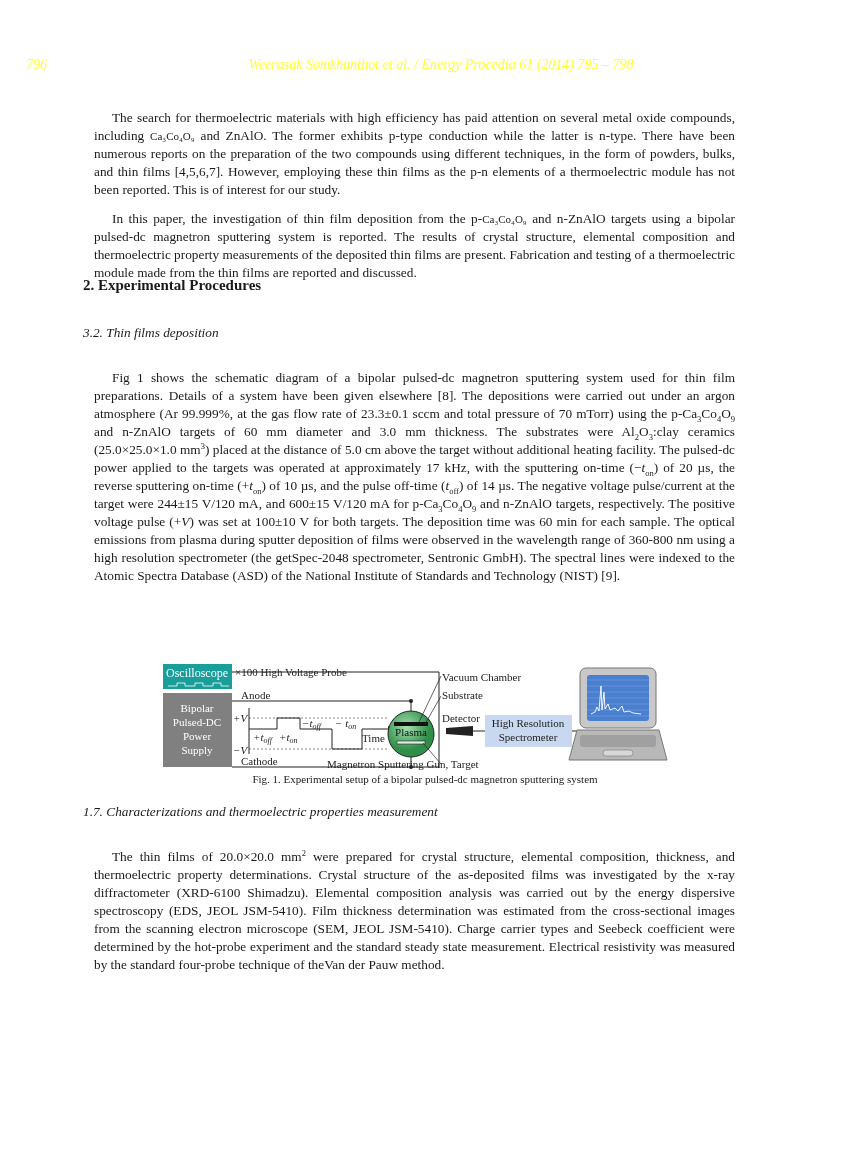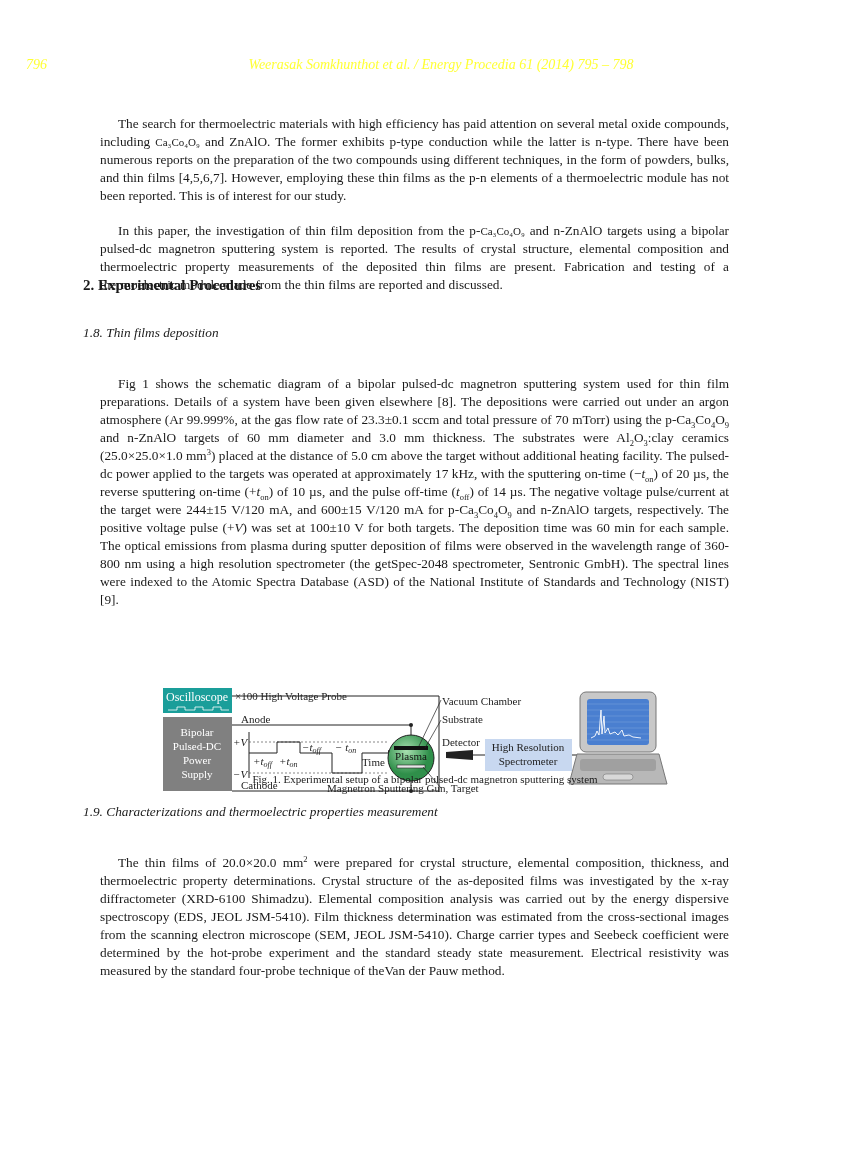--- a/index.html
+++ b/index.html
@@ -3,46 +3,46 @@
 <meta charset="utf-8">
 <style>
   html, body { margin: 0; padding: 0; background: #ffffff; }
   body { width: 846px; height: 1155px; position: relative; overflow: hidden;
          font-family: "Liberation Serif", serif; color: #1a1a1a; }
   .header { position: absolute; top: 57px; left: 0; width: 846px; height: 16px;
             font-style: italic; font-size: 14px; color: #ffff33; }
   .header .pg { position: absolute; left: 26px; }
   .header .run { position: absolute; left: 8px; width: 846px; text-align: center; padding-left: 20px; box-sizing: border-box; }
   .col { position: absolute; left: 83px; width: 663px; }
-  p.body { margin: 17px; font-size: 13.3px; line-height: 18px; text-align: justify; text-indent: 18px; }
+  p.body { margin: 11px; font-size: 13.3px; line-height: 18px; text-align: justify; text-indent: 18px; }
   .sm { font-size: 11px; }
   sub, sup { font-size: 8.5px; line-height: 0; }
   h2.sec { margin: 0; font-size: 15px; font-weight: bold; line-height: 18px; }
   h3.sub { margin: 0; font-size: 13.3px; font-style: italic; font-weight: normal; line-height: 18px; }
-  .fig { position: absolute; left: 163px; top: 688px; width: 540px; height: 108px; }
+  .fig { position: absolute; left: 163px; top: 664px; width: 540px; height: 108px; }
   .caption { position: absolute; left: 0; width: 846px; top: 773px; text-align: center; font-size: 11px; padding-left: 4px; box-sizing: border-box; }
 </style>
 </head>
 <body>
 
 <div class="header">
   <span class="pg">796</span>
   <span class="run">Weerasak Somkhunthot et al. / Energy Procedia 61 (2014) 795 – 798</span>
 </div>
 
 <div class="col" style="top:98px">
   <p class="body"><span>The search for thermoelectric materials with high efficiency has paid attention on several metal oxide compounds, including </span><span class="sm">Ca₃Co₄O₉</span><span> and ZnAlO. The former exhibits p-type conduction while the latter is n-type. There have been numerous reports on the preparation of the two compounds using different techniques, in the form of powders, bulks, and thin films [4,5,6,7]. However, employing these thin films as the p-n elements of a thermoelectric module has not been reported. This is of interest for our study.</span></p>
   <p class="body"><span>In this paper, the investigation of thin film deposition from the p-</span><span class="sm">Ca₃Co₄O₉</span><span> and n-ZnAlO targets using a bipolar pulsed-dc magnetron sputtering system is reported. The results of crystal structure, elemental composition and thermoelectric property measurements of the deposited thin films are present. Fabrication and testing of a thermoelectric module made from the thin films are reported and discussed.</span></p>
 </div>
 
 <div class="col" style="top:276px">
   <h2 class="sec">2. Experimental Procedures</h2>
   <div style="height:14px"></div>
   <div style="height:16px"></div>
-  <h3 class="sub">1.8. Thin films deposition</h3>
+  <h3 class="sub">3.2. Thin films deposition</h3>
   <div style="height:16px"></div>
   <p class="body"><span>Fig 1 shows the schematic diagram of a bipolar pulsed-dc magnetron sputtering system used for thin film preparations. Details of a system have been given elsewhere [8]. The depositions were carried out under an argon atmosphere (Ar 99.999%, at the gas flow rate of 23.3±0.1 sccm and total pressure of 70 mTorr) using the p-Ca</span><sub>3</sub>Co<sub>4</sub>O<sub>9</sub><span> and n-ZnAlO targets of 60 mm diameter and 3.0 mm thickness. The substrates were Al</span><sub>2</sub>O<sub>3</sub><span>:clay ceramics (25.0×25.0×1.0 mm</span><sup>3</sup><span>) placed at the distance of 5.0 cm above the target without additional heating facility. The pulsed-dc power applied to the targets was operated at approximately 17 kHz, with the sputtering on-time (−</span><i>t</i><sub>on</sub><span>) of 20 µs, the reverse sputtering on-time (+</span><i>t</i><sub>on</sub><span>) of 10 µs, and the pulse off-time (</span><i>t</i><sub>off</sub><span>) of 14 µs. The negative voltage pulse/current at the target were 244±15 V/120 mA, and 600±15 V/120 mA for p-Ca</span><sub>3</sub>Co<sub>4</sub>O<sub>9</sub><span> and n-ZnAlO targets, respectively. The positive voltage pulse (+</span><i>V</i><span>) was set at 100±10 V for both targets. The deposition time was 60 min for each sample. The optical emissions from plasma during sputter deposition of films were observed in the wavelength range of 360-800 nm using a high resolution spectrometer (the getSpec-2048 spectrometer, Sentronic GmbH). The spectral lines were indexed to the Atomic Spectra Database (ASD) of the National Institute of Standards and Technology (NIST) [9].</span></p>
 </div>
 
 <div class="fig">
   <svg width="540" height="108" viewBox="0 0 540 108" font-family="Liberation Serif, serif" font-size="11">
 
     <rect x="0" y="0" width="69" height="25" fill="#1a9e9a"></rect>
     <text x="3" y="13" fill="#ffffff" font-size="12">Oscilloscope</text>
     <polyline points="5,22 14,22 14,19 22,19 22,22 32,22 32,19 40,19 40,22 50,22 50,19 58,19 58,22 66,22" fill="none" stroke="#ffffff" stroke-width="0.8"></polyline>
@@ -121,16 +121,16 @@
       <path d="M414,66 L496,66 L504,96 L406,96 Z" fill="#b8b8b8" stroke="#777" stroke-width="1"></path>
       <rect x="417" y="71" width="76" height="12" rx="3" fill="#a0a0a0"></rect>
       <rect x="440" y="86" width="30" height="6" rx="3" fill="#d8d8d8" stroke="#777" stroke-width="0.6"></rect>
     </g>
   </svg>
 </div>
 
 <div class="caption">Fig. 1. Experimental setup of a bipolar pulsed-dc magnetron sputtering system</div>
 
 <div class="col" style="top:803px">
-  <h3 class="sub">1.9. Characterizations and thermoelectric properties measurement</h3>
+  <h3 class="sub">1.7. Characterizations and thermoelectric properties measurement</h3>
   <div style="height:16px"></div>
   <p class="body"><span>The thin films of 20.0×20.0 mm</span><sup>2</sup><span> were prepared for crystal structure, elemental composition, thickness, and thermoelectric property determinations. Crystal structure of the as-deposited films was investigated by the x-ray diffractometer (XRD-6100 Shimadzu). Elemental composition analysis was carried out by the energy dispersive spectroscopy (EDS, JEOL JSM-5410). Film thickness determination was estimated from the cross-sectional images from the scanning electron microscope (SEM, JEOL JSM-5410). Charge carrier types and Seebeck coefficient were determined by the hot-probe experiment and the standard steady state measurement. Electrical resistivity was measured by the standard four-probe technique of theVan der Pauw method.</span></p>
 </div>
 
 </body></html>

